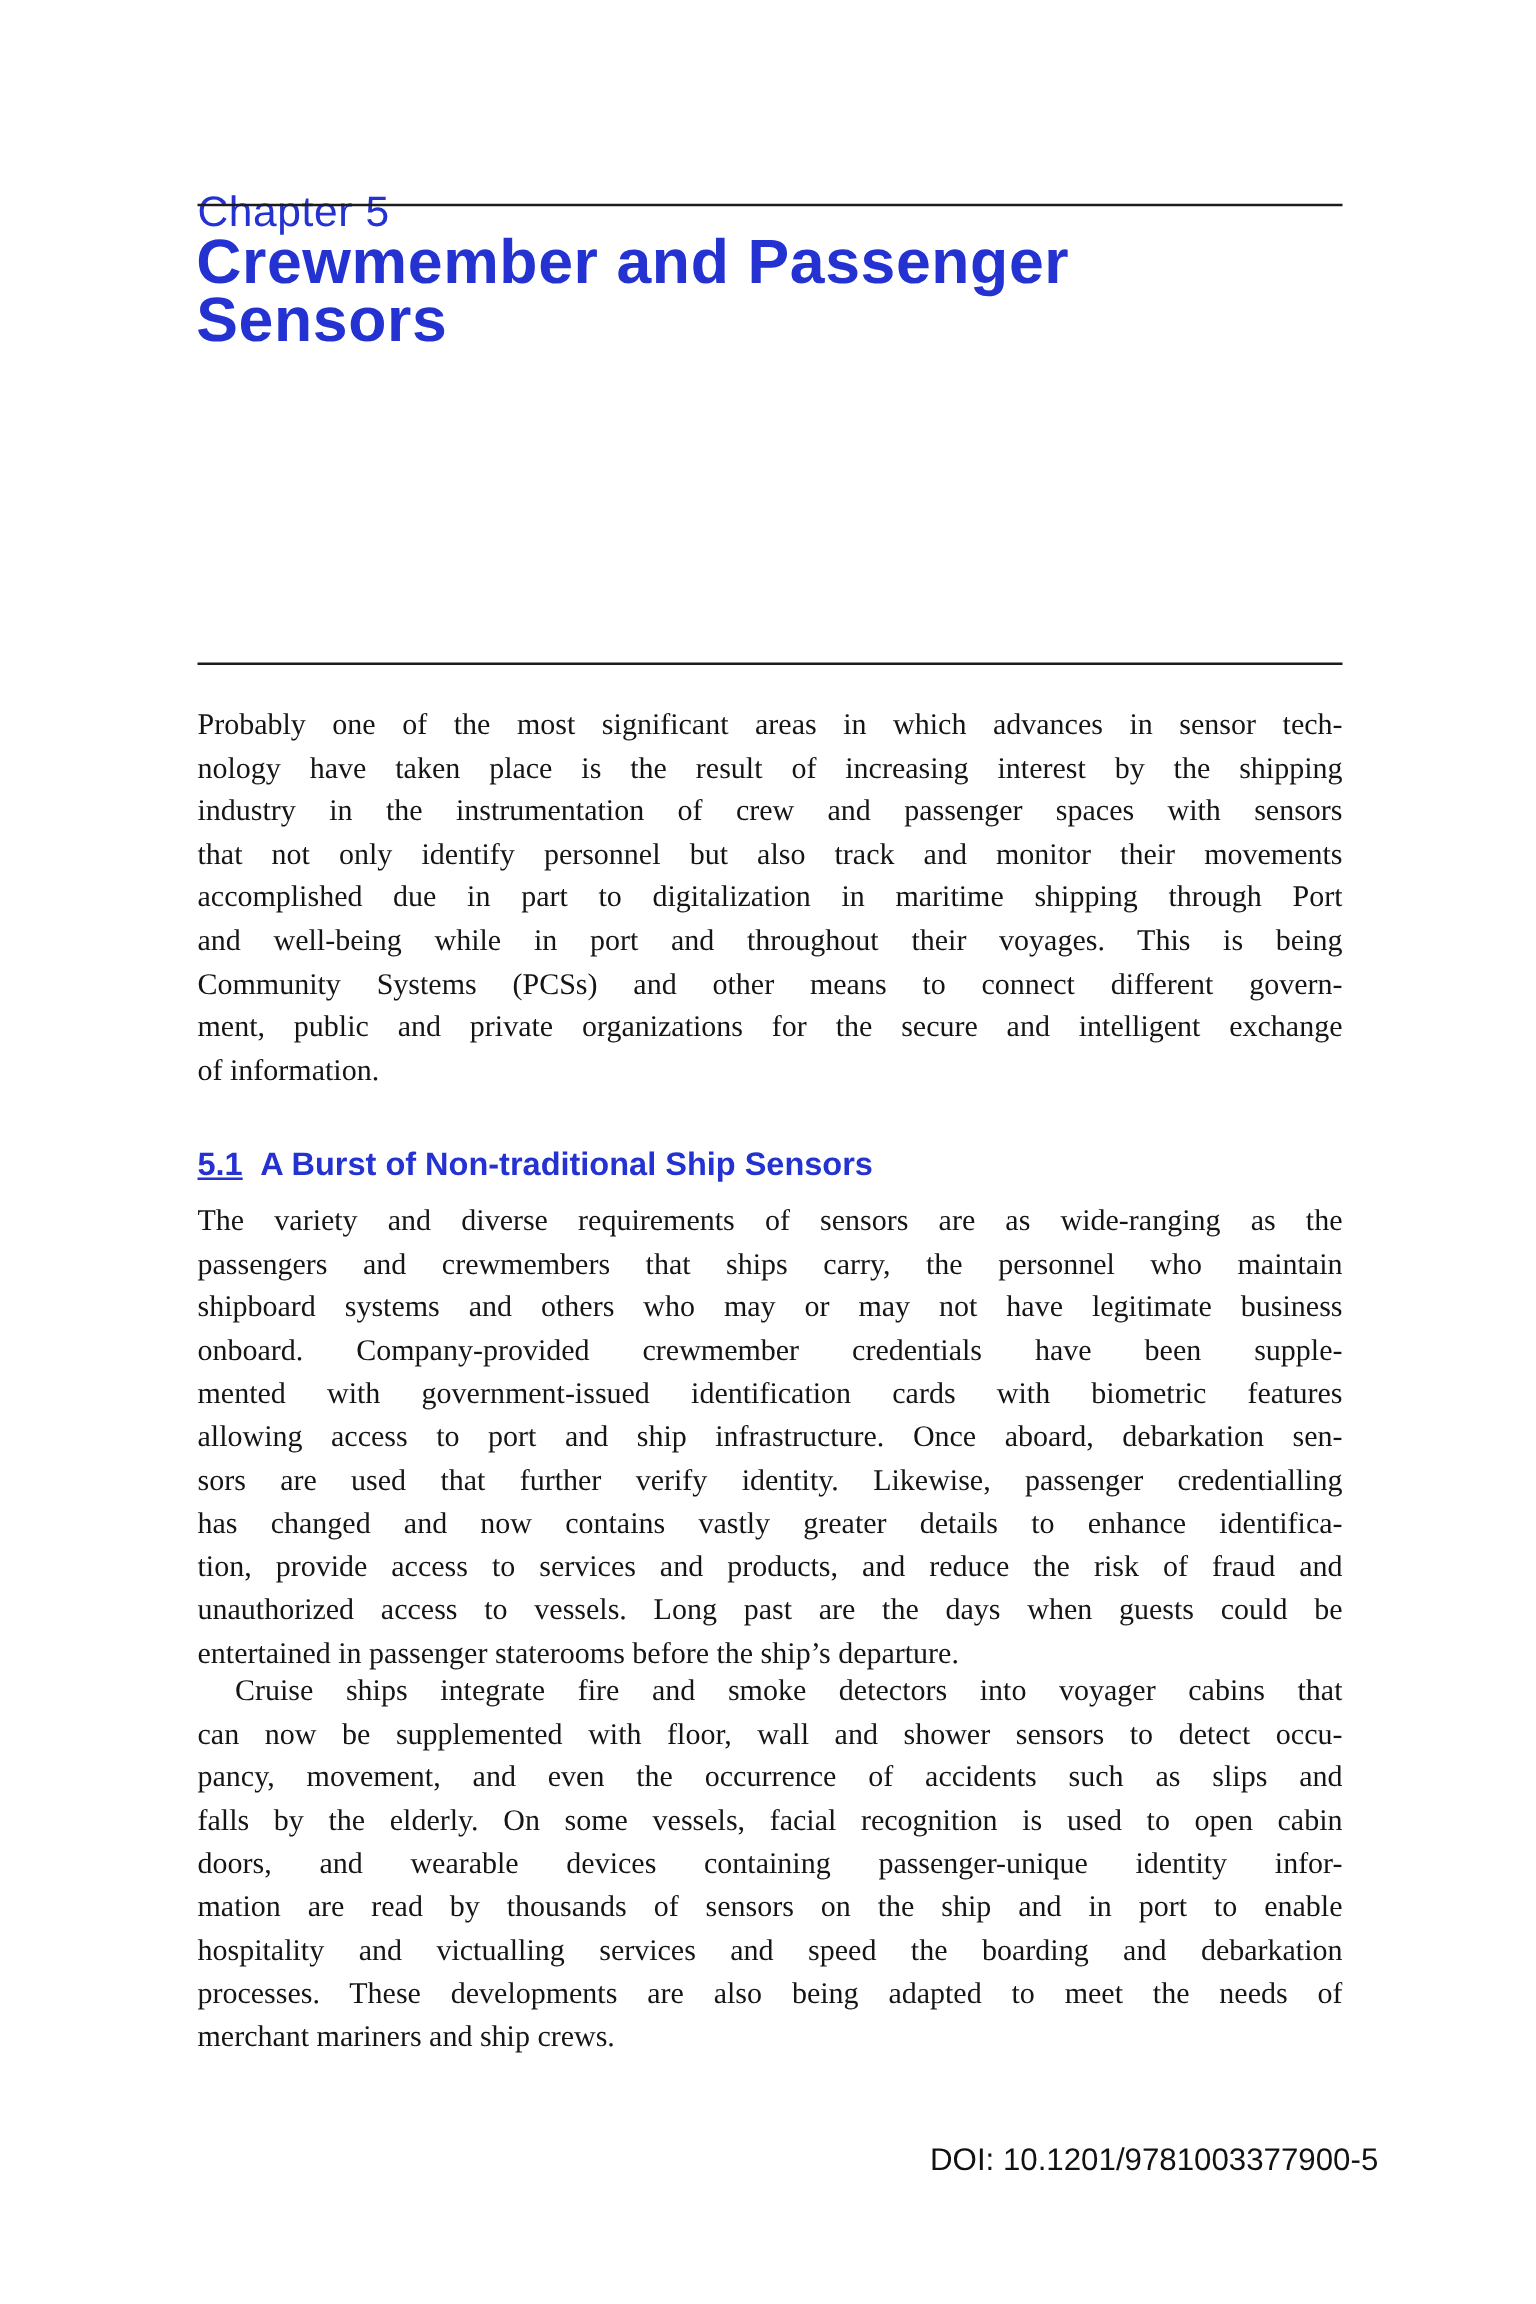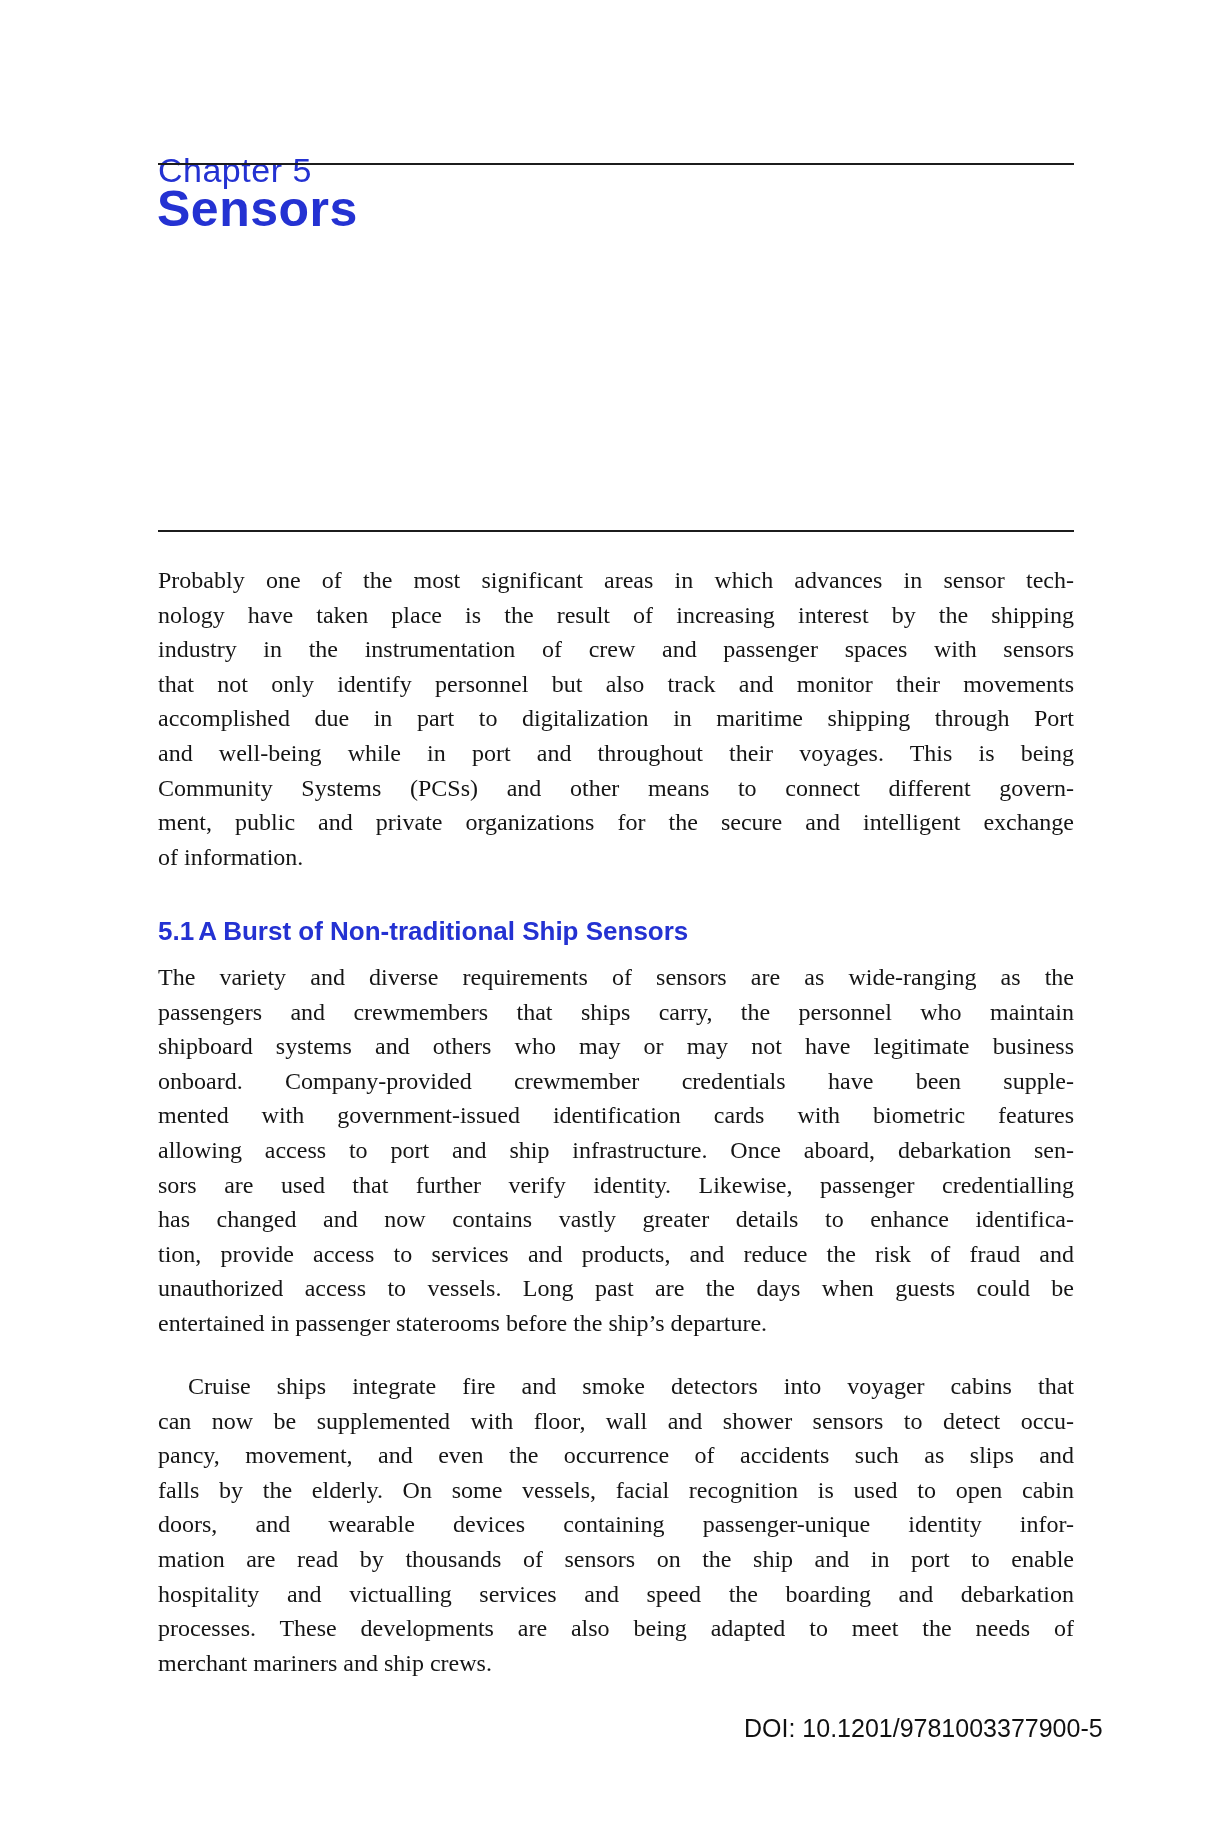--- a/index.html
+++ b/index.html
@@ -44,30 +44,30 @@
   .para-sec-1{top:960px;}
   .para-sec-2{top:1336px;}
 
   .bline{
     text-align:justify;
     text-align-last:justify;
     white-space:normal;
     height:34.6px;overflow:hidden;
   }
   .bline.last{text-align:center;text-align-last:left;}
-  .bline.indent{text-indent:30px;margin-top:33px;}
+  .bline.indent{text-indent:30px;}
 
   .section-heading{
     left:158px;top:916px;width:916px;
     font-family:"Liberation Sans", sans-serif;
     font-weight:bold;
     font-size:26px;line-height:30px;
     color:var(--heading-blue,#2432d2);
   }
-  .section-heading .num{margin-right:4px;}
+  .section-heading .num{margin-right:14px;text-decoration:underline;}
 
   .watermark-zone{left:0;top:1640px;width:1229px;height:203px;}
 
   .doi{
     left:740px;top:1697px;
     font-family:"Liberation Sans", sans-serif;
     font-size:25px;line-height:31px;
     color:#111;
     background:rgba(255,255,255,0.82);
     padding:0 4px;
@@ -76,20 +76,21 @@
   }
 </style>
 </head>
 <body>
 
 <div class="abs chapter-label">Chapter 5</div>
 
 <div class="abs rule rule-1"></div>
 
 <div class="abs chapter-title">
+  <div>Crewmember and Passenger</div>
   <div>Sensors</div>
 </div>
 
 <div class="abs rule rule-2"></div>
 
 <div class="abs paragraph para-intro">
     <div class="bline">Probably one of the most significant areas in which advances in sensor tech-</div>
     <div class="bline">nology have taken place is the result of increasing interest by the shipping</div>
     <div class="bline">industry in the instrumentation of crew and passenger spaces with sensors</div>
     <div class="bline">that not only identify personnel but also track and monitor their movements</div>

